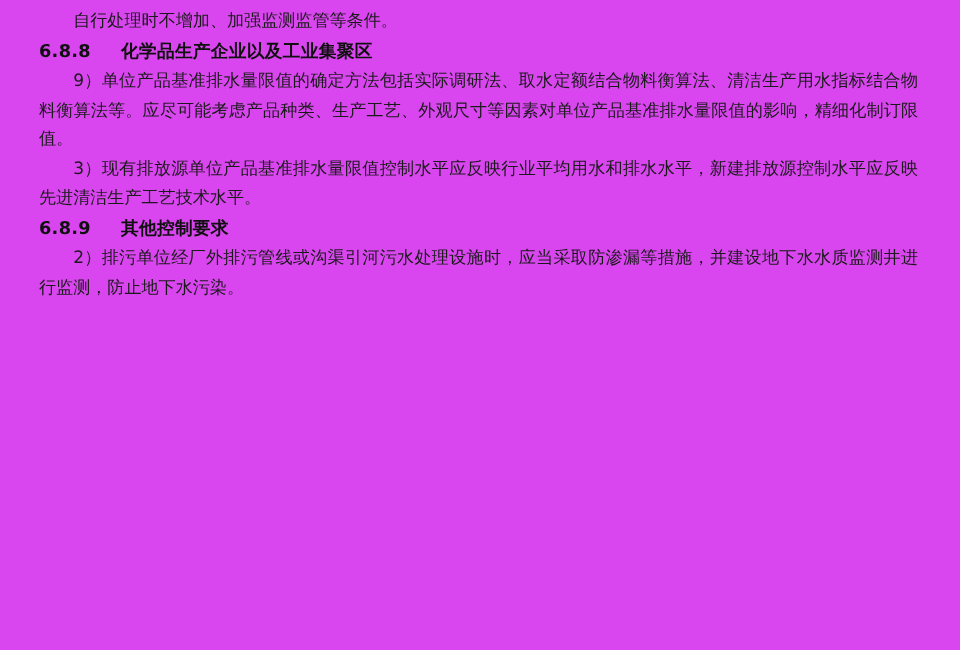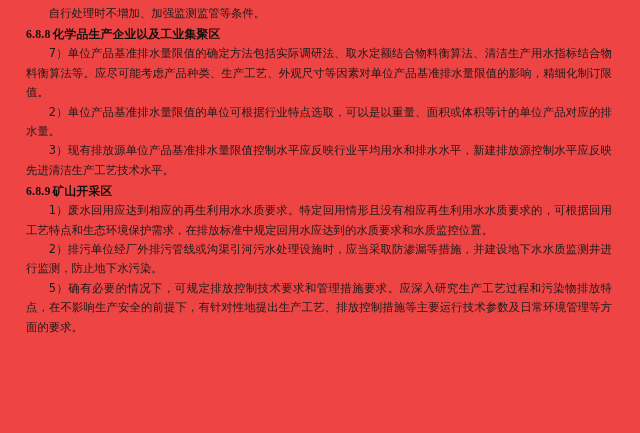--- a/index.html
+++ b/index.html
@@ -12,21 +12,21 @@
     background: #ffffff;
     font-family: "DejaVu Sans", "Liberation Sans", sans-serif;
     color: #1a1a1a;
     overflow: hidden;
   }
   .page {
     box-sizing: border-box;
     width: 640px;
     height: 433px;
     padding: 4px 28px 16px 26px;
-    background: #ef4444;
+    background: #d946ef;
   }
   .para {
     font-size: 11.4px;
     line-height: 19.4px;
     text-align: justify;
     text-justify: inter-ideograph;
     margin: 0;
     color: #1a1a1a;
   }
   .indent {
@@ -34,43 +34,39 @@
   }
   .heading {
     font-size: 11.8px;
     line-height: 20px;
     margin: 1px 0 0 0;
     font-weight: bold;
     color: #101010;
     letter-spacing: 0.2px;
   }
   .heading .num {
-    margin-right: 2px;
-    font-family: Liberation Serif, serif;
+    margin-right: 20px;
   }
   .first-line {
     margin-top: 0;
   }
 </style>
 </head>
 <body>
 
 <div class="page">
 
   <p class="para indent first-line">自行处理时不增加、加强监测监管等条件。</p>
 
   <div class="heading">
     <span class="num">6.8.8</span><span>化学品生产企业以及工业集聚区</span>
   </div>
 
-  <p class="para indent">7）单位产品基准排水量限值的确定方法包括实际调研法、取水定额结合物料衡算法、清洁生产用水指标结合物料衡算法等。应尽可能考虑产品种类、生产工艺、外观尺寸等因素对单位产品基准排水量限值的影响，精细化制订限值。</p>
-  <p class="para indent">2）单位产品基准排水量限值的单位可根据行业特点选取，可以是以重量、面积或体积等计的单位产品对应的排水量。</p>
+  <p class="para indent">9）单位产品基准排水量限值的确定方法包括实际调研法、取水定额结合物料衡算法、清洁生产用水指标结合物料衡算法等。应尽可能考虑产品种类、生产工艺、外观尺寸等因素对单位产品基准排水量限值的影响，精细化制订限值。</p>
   <p class="para indent">3）现有排放源单位产品基准排水量限值控制水平应反映行业平均用水和排水水平，新建排放源控制水平应反映先进清洁生产工艺技术水平。</p>
 
   <div class="heading">
-    <span class="num">6.8.9</span><span>矿山开采区</span>
+    <span class="num">6.8.9</span><span>其他控制要求</span>
   </div>
 
-  <p class="para indent">1）废水回用应达到相应的再生利用水水质要求。特定回用情形且没有相应再生利用水水质要求的，可根据回用工艺特点和生态环境保护需求，在排放标准中规定回用水应达到的水质要求和水质监控位置。</p>
   <p class="para indent">2）排污单位经厂外排污管线或沟渠引河污水处理设施时，应当采取防渗漏等措施，并建设地下水水质监测井进行监测，防止地下水污染。</p>
-  <p class="para indent">5）确有必要的情况下，可规定排放控制技术要求和管理措施要求。应深入研究生产工艺过程和污染物排放特点，在不影响生产安全的前提下，有针对性地提出生产工艺、排放控制措施等主要运行技术参数及日常环境管理等方面的要求。</p>
 
 </div>
 
 </body></html>

